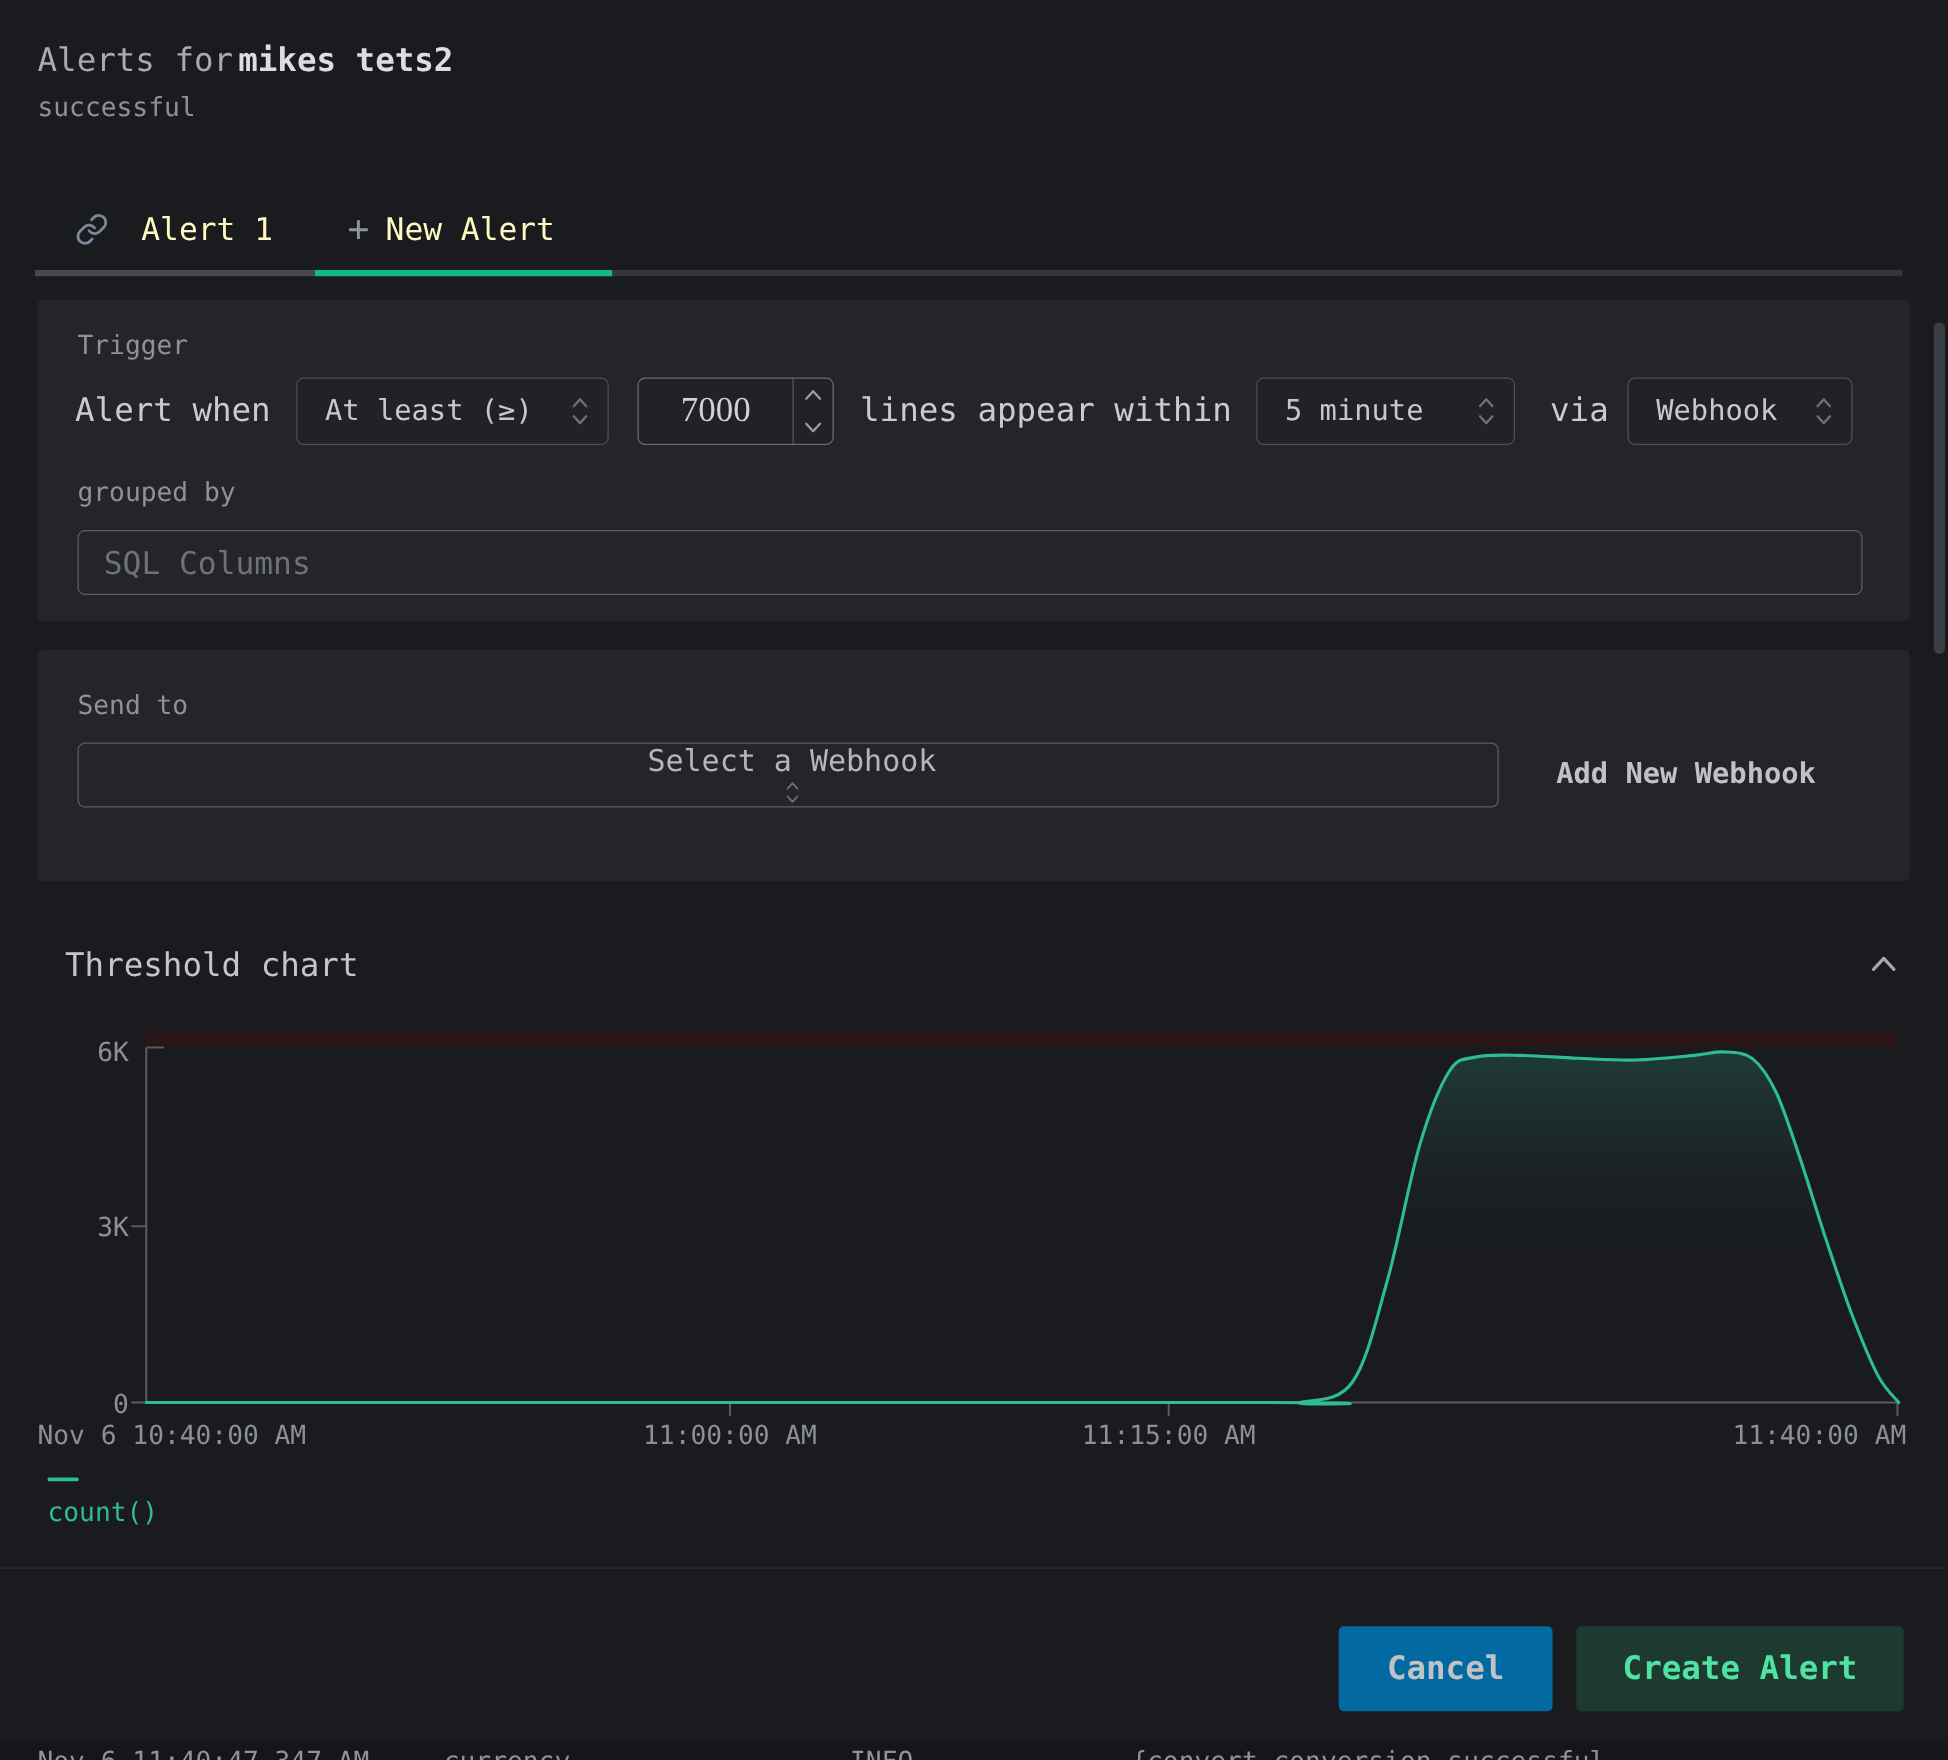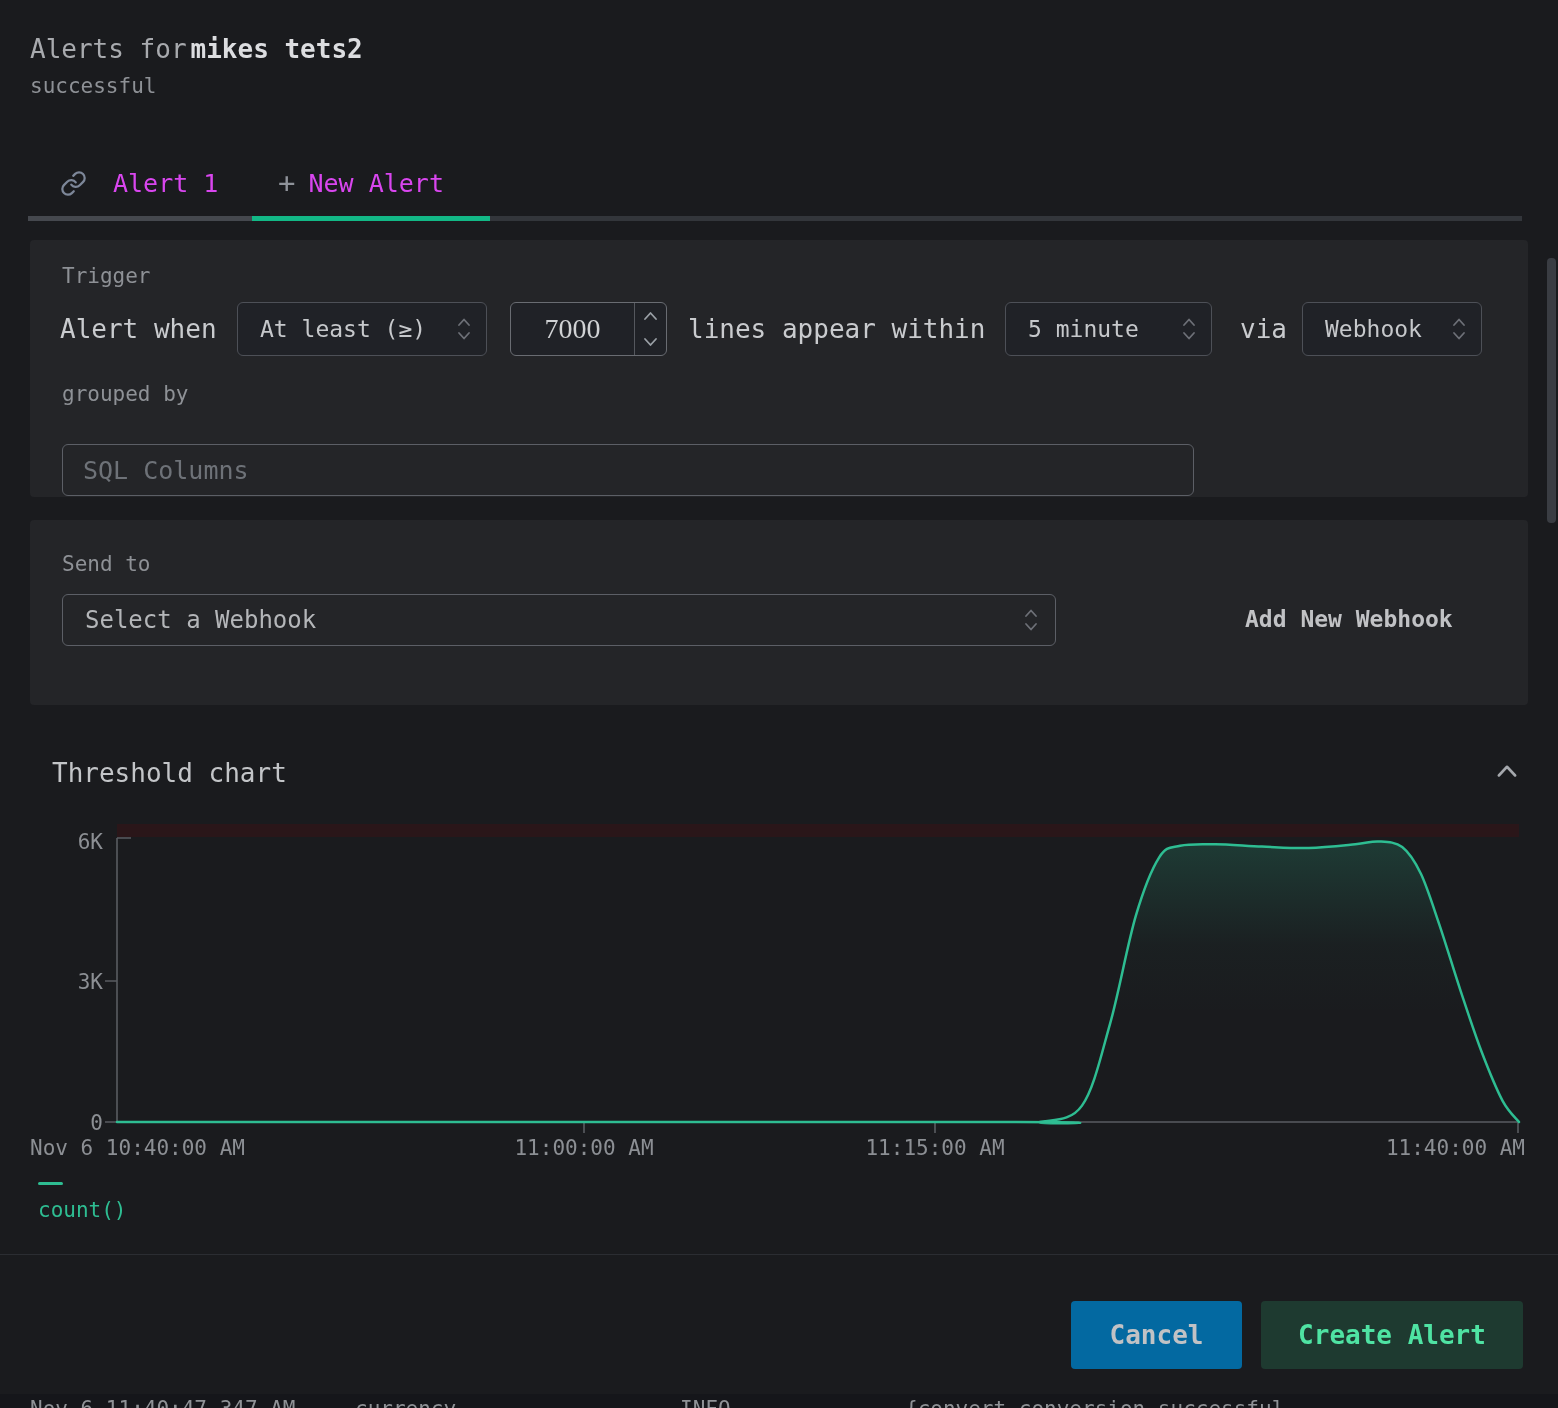--- a/index.html
+++ b/index.html
@@ -14,21 +14,21 @@
 
   
   .title { left:30px; top:34px; font-size:26px; color:#a8aaae; white-space:nowrap; }
   .title b { color:#dcdde0; font-weight:bold; margin-left:4px; }
   .subtitle { left:30px; top:74px; font-size:21px; color:#8e9196; }
 
   
   .tab { top:150px; height:66px; display:flex; align-items:center; cursor:pointer; }
   .tab-1 { left:28px; width:224px; padding-left:32px; gap:26px; }
   .tab-2 { left:252px; width:238px; padding-left:26px; gap:13px; }
-  .tab .lbl { font-size:25px; color:#d946ef; white-space:nowrap; }
+  .tab .lbl { font-size:25px; color:#fef9c3; white-space:nowrap; }
   .plus-glyph { font-size:29px; color:#8f939a; line-height:29px; }
   .underline { top:216px; height:5px; }
   .u1 { left:28px; width:224px; background:#45484e; }
   .u2 { left:252px; width:238px; }
   .u3 { left:490px; width:1032px; background:#33363b; }
 
   
   .panel { left:30px; width:1498px; background:#242528; border-radius:4px; }
   .panel-trigger { top:240px; height:257px; }
   .panel-send { top:520px; height:185px; }
@@ -52,23 +52,22 @@
     width:123px; background:transparent; border:none; outline:none;
     color:#d0d2d4; font-size:28px; text-align:center;
     font-family:Liberation Serif, serif;
   }
   .spinner { width:32px; border-left:1px solid #55585e; display:flex; flex-direction:column; }
   .spin-btn { flex:1; display:flex; align-items:center; justify-content:center; cursor:pointer; }
 
   .text-input {
     position:absolute; height:52px; background:transparent;
     border:1px solid #5c5f66; border-radius:6px; outline:none;
-    padding:0 20px; font-size:25px; color:#c1c2c5; width:1132px;
-    font-family:"DejaVu Sans Mono","Liberation Mono",monospace;
-    margin-top:20px;
+    padding:0 20px; font-size:25px; color:#c1c2c5; width:1428px;
+    font-family:"DejaVu Sans Mono","Liberation Mono",monospace;
   }
   .text-input::placeholder { color:#6e7278; opacity:1; }
 
   .wide-select {
     position:absolute; height:52px; border:1px solid #5c5f66; border-radius:6px;
     background:transparent; display:flex; align-items:center; justify-content:space-between;
     padding:0 16px 0 22px; cursor:pointer;
   }
   .wide-select .sel-text { font-size:24px; color:#b4b6b9; }
 
@@ -176,21 +175,21 @@
     </svg>
   </div>
 
   <div class="sec-label" style="left:32px; top:142px;">grouped by</div>
   <input class="text-input" style="left: 32px; top: 184px;" type="text" placeholder="SQL Columns">
 </div>
 
 <div class="abs panel panel-send">
   <div class="sec-label" style="left:32px; top:32px;">Send to</div>
 
-  <div class="wide-select" style="left:32px; top:74px; width:994px;">
+  <div class="wide-select" style="left:32px; top:74px; width:1137px;flex-direction:column;">
     <span class="sel-text">Select a Webhook</span>
     <svg class="icon" width="16" height="28" viewBox="0 0 16 28" fill="none" stroke="#6d7077" stroke-width="1.8" stroke-linecap="round" stroke-linejoin="round">
       <path d="M3 10 L8 4.5 L13 10"></path>
         <path d="M3 18 L8 23.5 L13 18"></path>
     </svg>
   </div>
 
   <button class="ghost-btn" style="left:1215px; top:86px;">Add New Webhook</button>
 </div>
 

